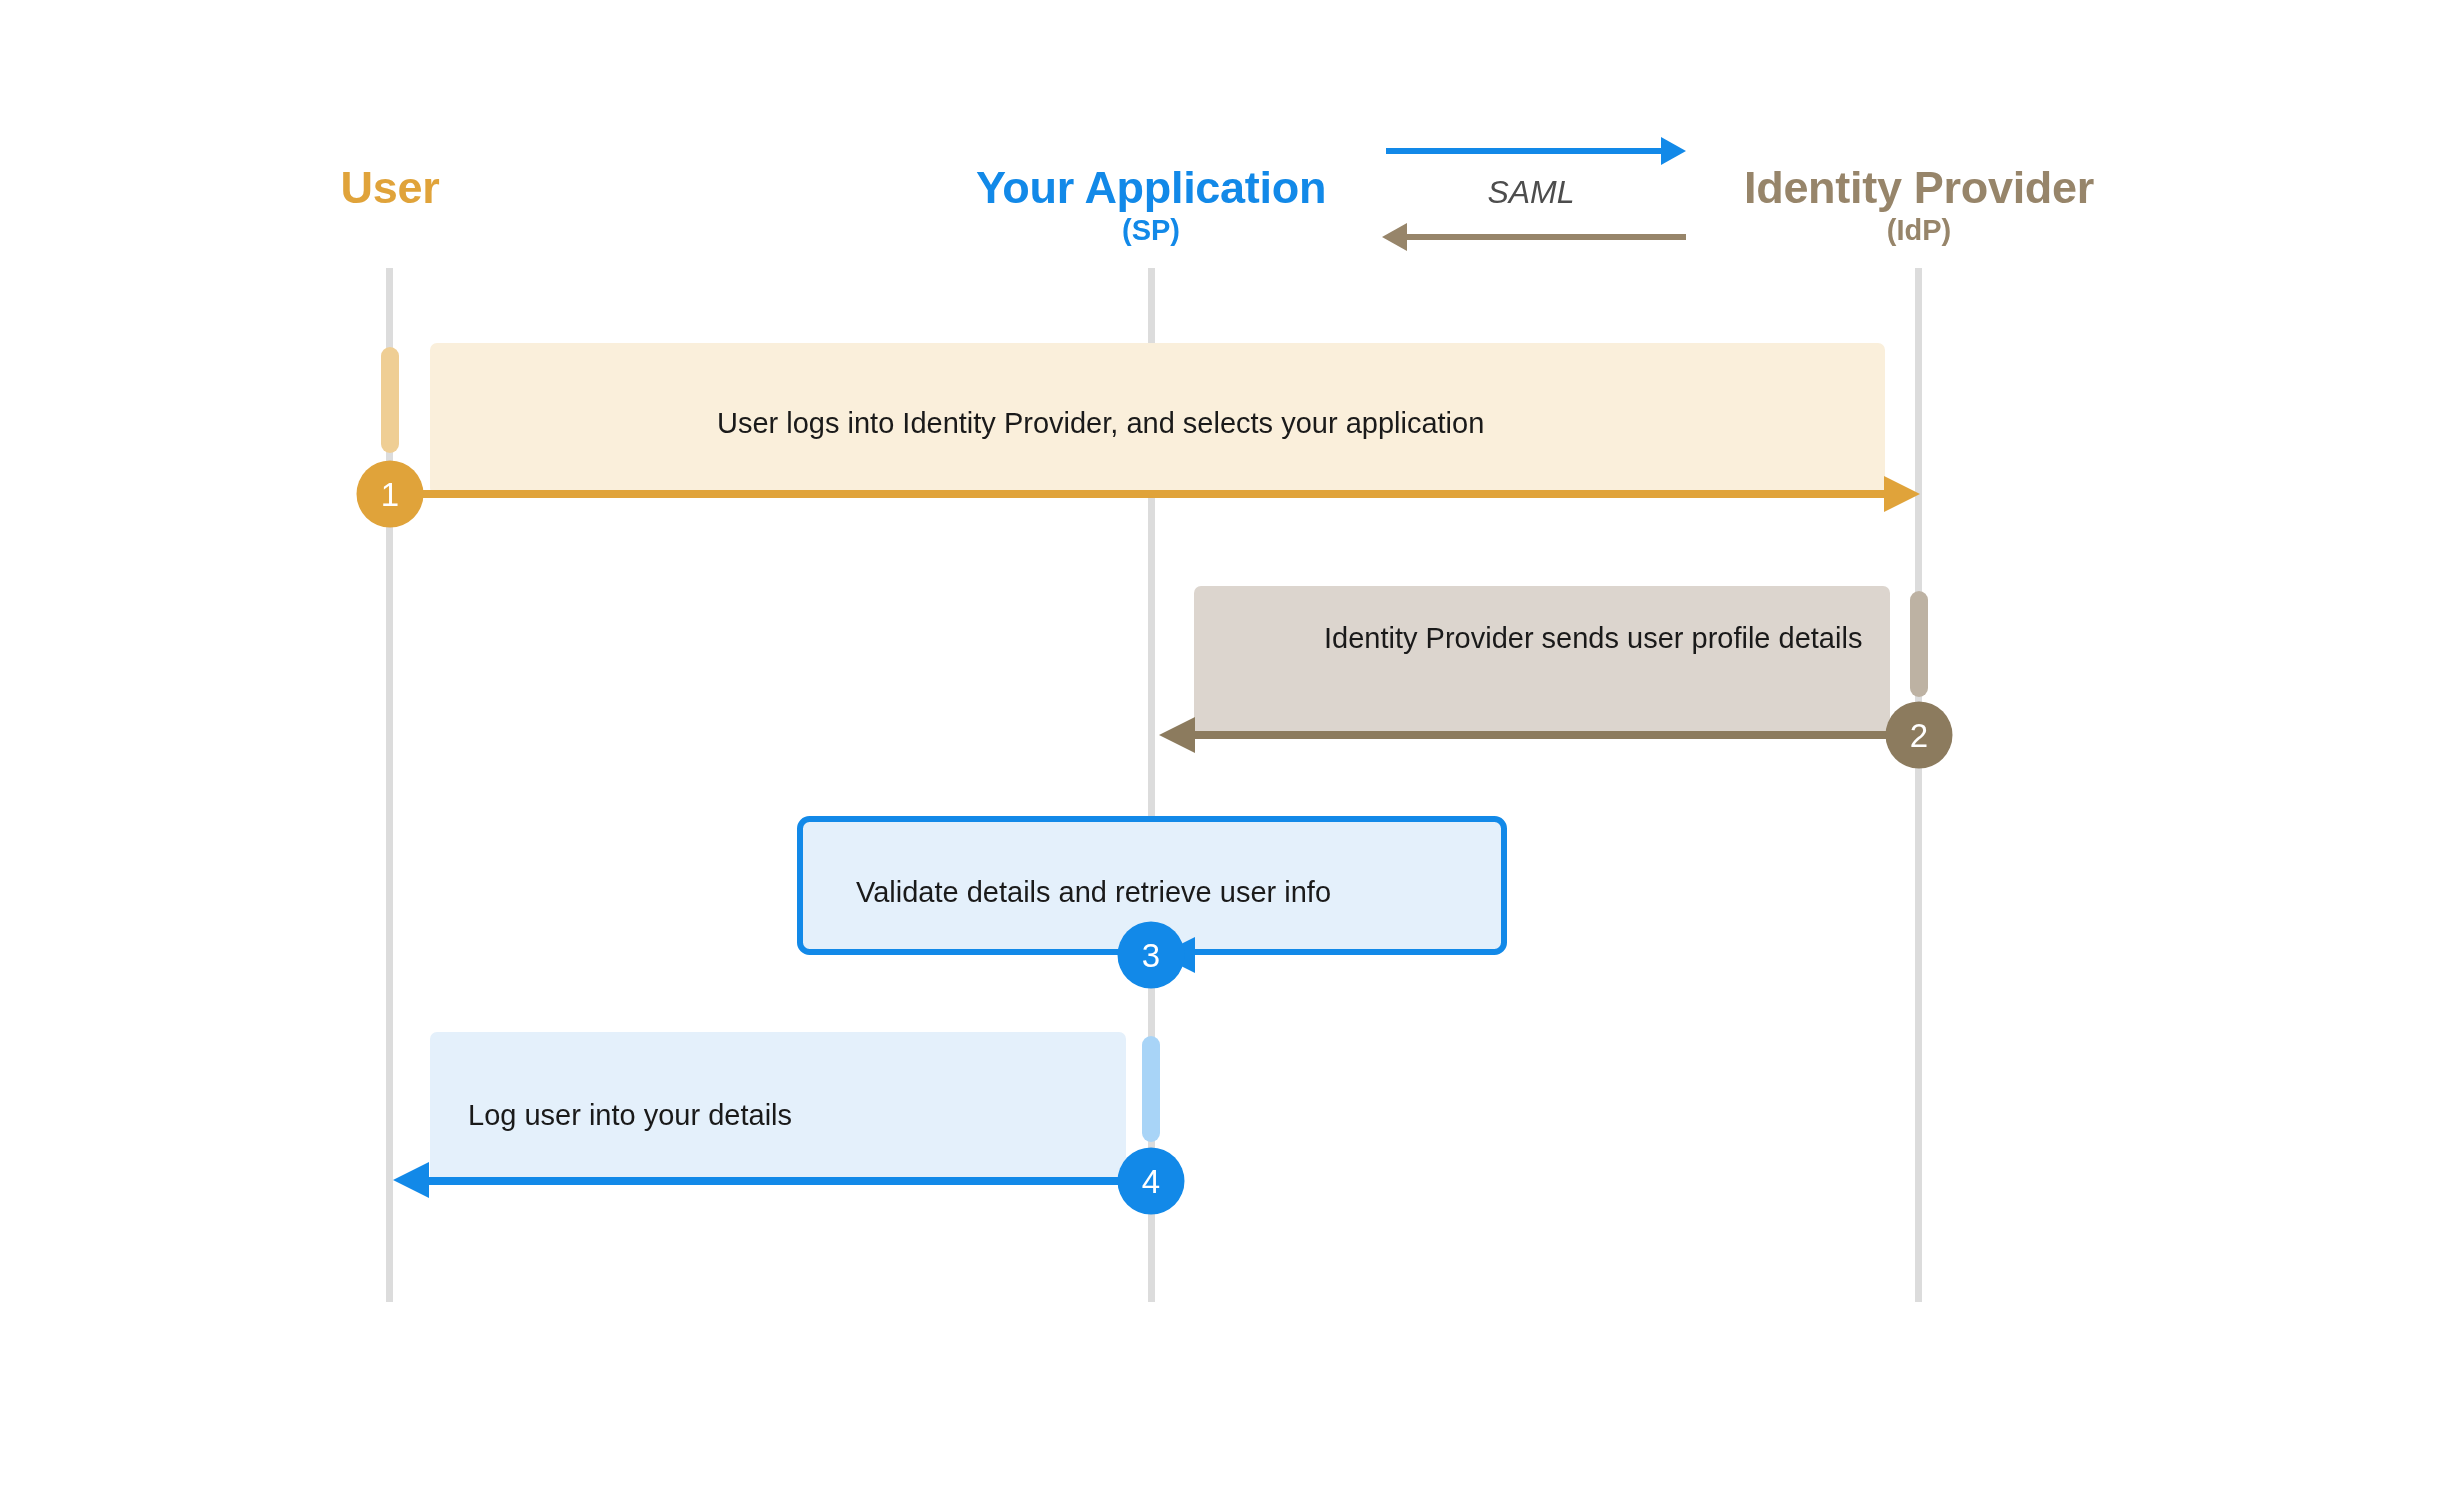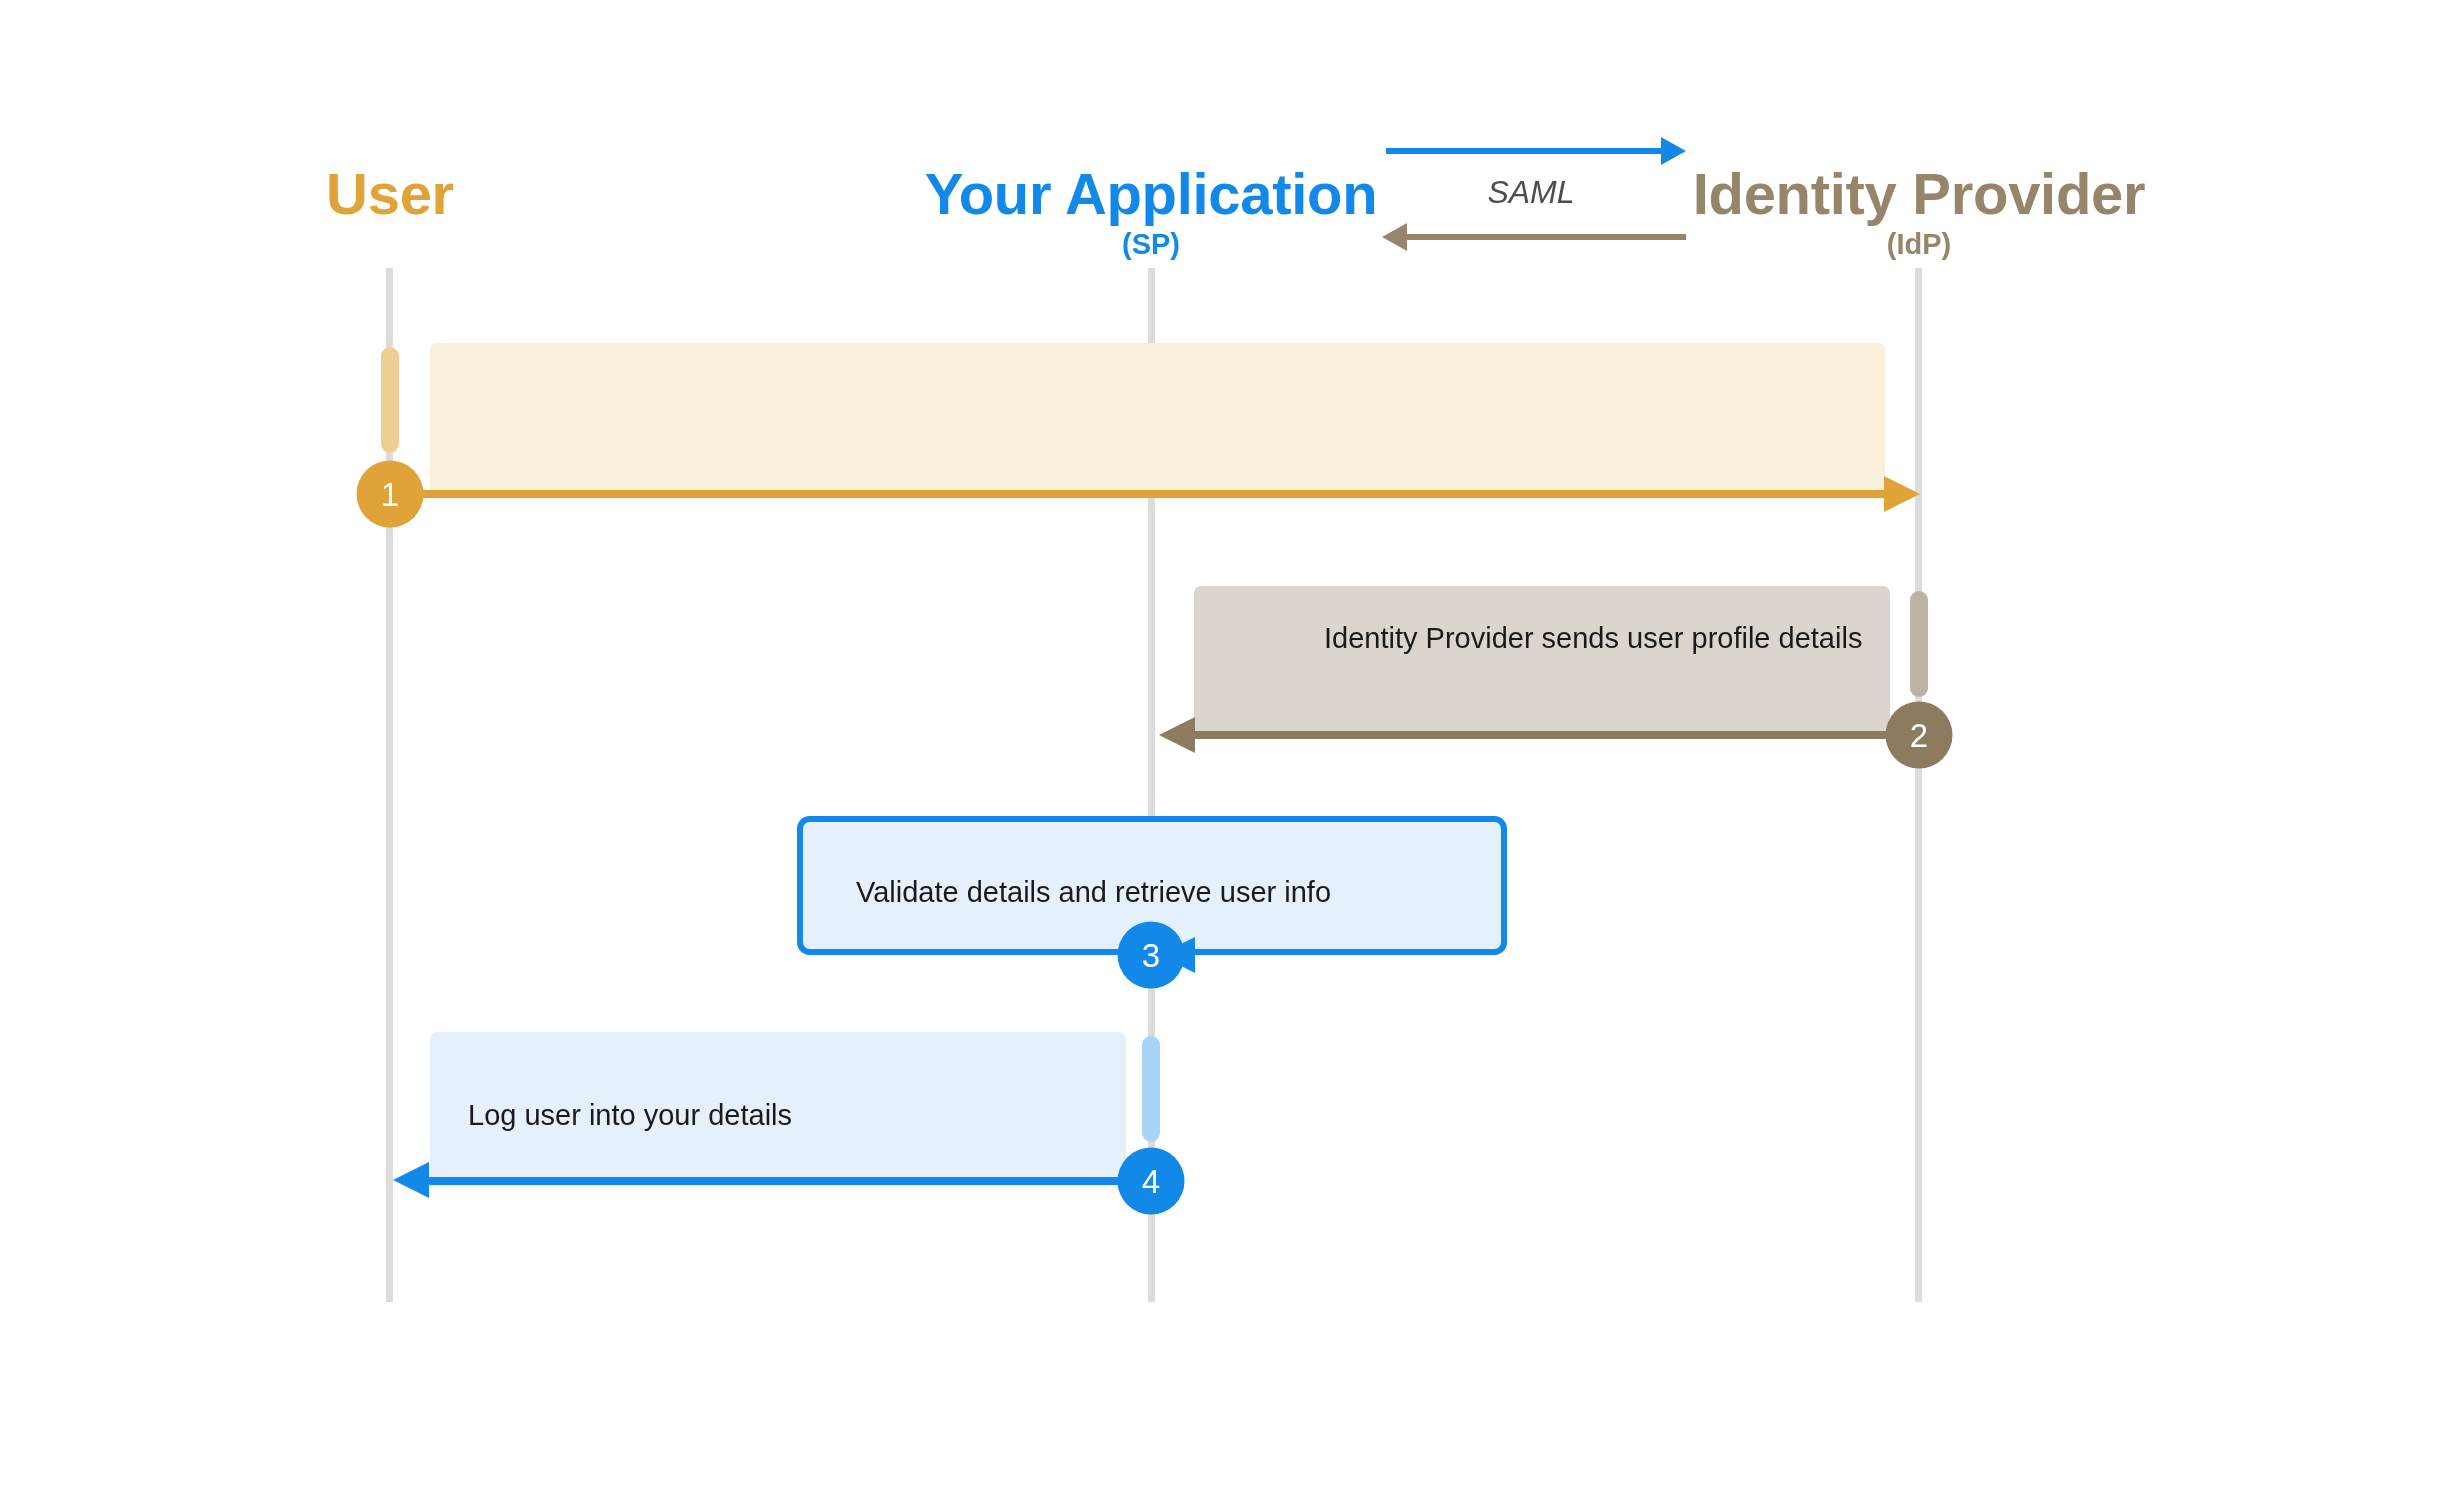--- a/index.html
+++ b/index.html
@@ -27,21 +27,21 @@
   }
 
   
   .actor {
     position: absolute;
     text-align: center;
     white-space: nowrap;
     transform: translateX(-50%);
   }
   .actor-name {
-    font-size: 58px;
+    font-size: 45px;
     font-weight: bold;
     line-height: 1.05;
     letter-spacing: -0.3px;
   }
   .actor-sub {
     font-size: 29px;
     font-weight: bold;
     line-height: 1.15;
     margin-top: 2.8px;
   }
@@ -148,20 +148,21 @@
     <div class="proto-label" style="left:1531px; top:174px;font-style:italic;">SAML</div>
 
     <div class="proto-line" style="left:1407px; top:234px; width:279px; background:#97856A;"></div>
     <div class="proto-head" style="left:1382px; top:223px; border-right:25px solid #97856A;"></div>
   </div>
 
   <div class="activation" style="left:390px; top:347px; height:106px; background:#EFCE94;"></div>
 
   <div class="band" style="left:430px; top:343px; width:1455px; height:152px;
               background:#FAEFDB; border-radius:7px;"></div>
+  <div class="band-text" style="left:717px; top:403px; width:1010px;">User logs into Identity Provider, and selects your application</div>
 
   <div class="msg-line" style="left:390px; top:490px; width:1497px; background:#E0A33A;"></div>
   <div class="arrow-head" style="left:1884px; top:476px; border-left:36px solid #E0A33A;"></div>
 
   <div class="step-circle" style="left:390px; top:494px; width:67px; height:67px; background:#E0A33A;">1</div>
 
   <div class="activation" style="left:1919px; top:591px; height:106px; background:#BDB2A3;"></div>
 
   <div class="band" style="left:1194px; top:586px; width:696px; height:152px;
               background:#DCD5CE; border-radius:7px;"></div>

